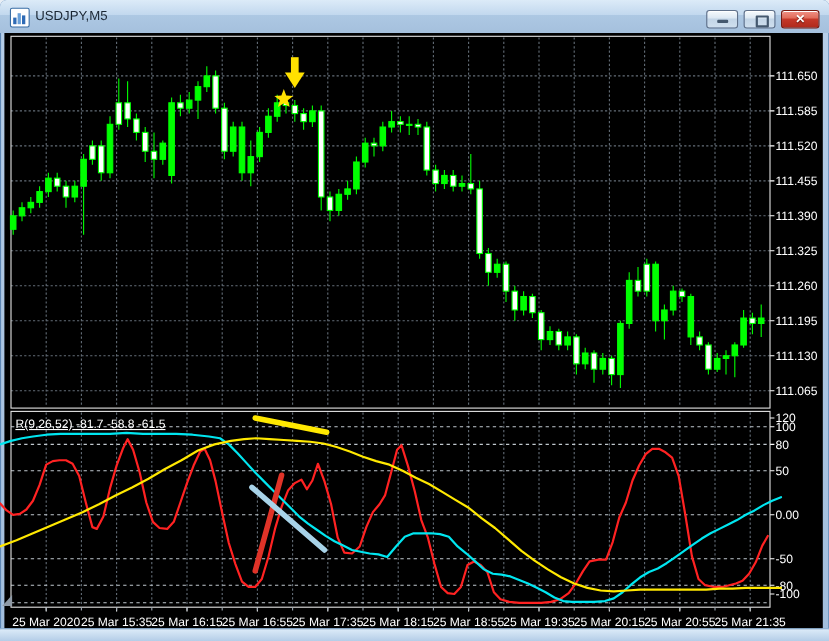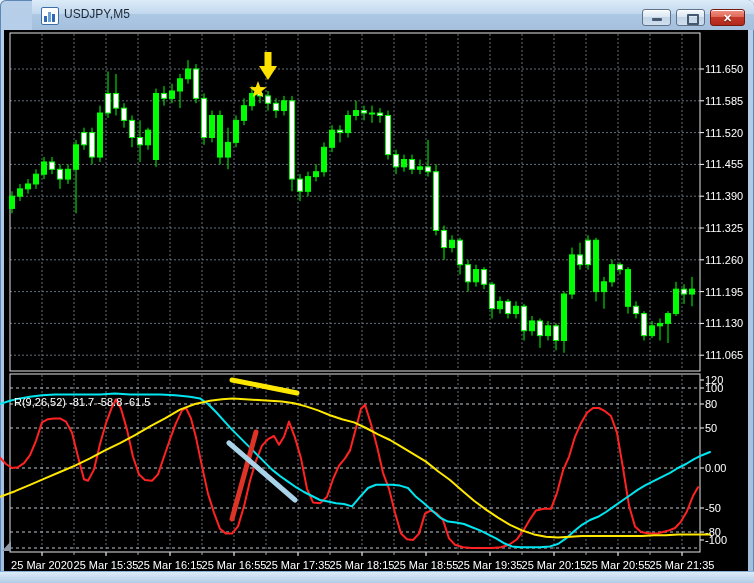--- a/index.html
+++ b/index.html
@@ -1,19 +1,19 @@
 <!DOCTYPE html>
 <html><head>
 <meta charset="utf-8">
 <style>
   html,body{margin:0;padding:0;background:#e8eef5;font-family:"Liberation Sans",sans-serif;}
   .window{position:relative;width:754px;height:583px;border-radius:6px 6px 0 0;
     background:linear-gradient(#b7cfe9,#a2bedd);box-shadow:inset 0 0 0 1px #5d87b5;overflow:hidden;}
   .titlebar{position:absolute;left:0;top:0;right:0;height:30px;
-    background:linear-gradient(#dcebf8,#c2d8ee 45%,#adc8e3 46%,#a5c0dd);margin-left:32px;}
+    background:linear-gradient(#dcebf8,#c2d8ee 45%,#adc8e3 46%,#a5c0dd);}
   .app-icon{position:absolute;left:9px;top:7px;width:16px;height:16px;background:#fff;
     border:1px solid #3a6ea5;border-radius:2px;}
   .app-icon .b1,.app-icon .b2,.app-icon .b3{position:absolute;bottom:2px;width:3px;background:#2f6bb5;}
   .app-icon .b1{left:2px;height:6px;}
   .app-icon .b2{left:6px;height:10px;background:#6aa0d8;}
   .app-icon .b3{left:10px;height:8px;}
   .title-text{position:absolute;left:32px;top:0;height:30px;line-height:29px;font-size:12px;color:#1a2633;}
   .winbtns{position:absolute;right:9px;top:9px;display:flex;gap:5px;}
   .winbtn{width:29px;height:17px;border:1px solid #60718a;border-radius:3px;position:relative;
     background:linear-gradient(#f6fafd,#dbe7f2 45%,#c2d4e6 46%,#cfdfee);box-shadow:inset 0 1px 0 #fff;cursor:pointer;padding:0;}
@@ -377,16 +377,16 @@
       <line x1="490" y1="552" x2="490" y2="555" stroke="#9aa4ae" stroke-width="1"></line>
       <line x1="522" y1="552" x2="522" y2="555" stroke="#9aa4ae" stroke-width="1"></line>
       <line x1="554" y1="552" x2="554" y2="555" stroke="#9aa4ae" stroke-width="1"></line>
       <line x1="586" y1="552" x2="586" y2="555" stroke="#9aa4ae" stroke-width="1"></line>
       <line x1="618" y1="552" x2="618" y2="555" stroke="#9aa4ae" stroke-width="1"></line>
       <line x1="650" y1="552" x2="650" y2="555" stroke="#9aa4ae" stroke-width="1"></line>
       <line x1="682" y1="552" x2="682" y2="555" stroke="#9aa4ae" stroke-width="1"></line>
     </svg>
 
 
-  <div class="overlay-text" style="left:14px;top:396px;"><span>R(9,26,52)</span> <span>-81.7 -58.8 -61.5</span></div>
+  <div class="overlay-text" style="left:14px;top:380px;text-decoration:underline;"><span>R(9,26,52)</span> <span>-81.7 -58.8 -61.5</span></div>
 
   <div class="bottomstrip"></div>
 </div>
 
 </body></html>

